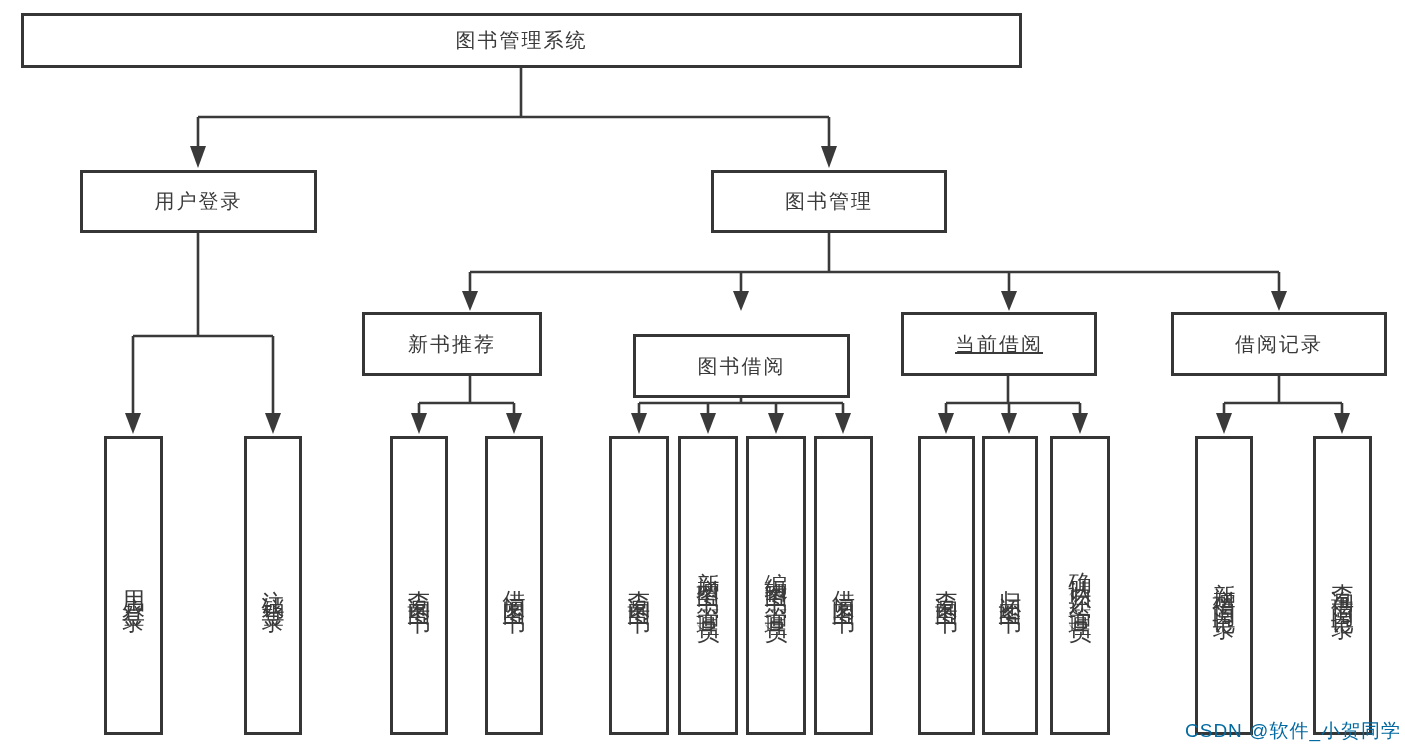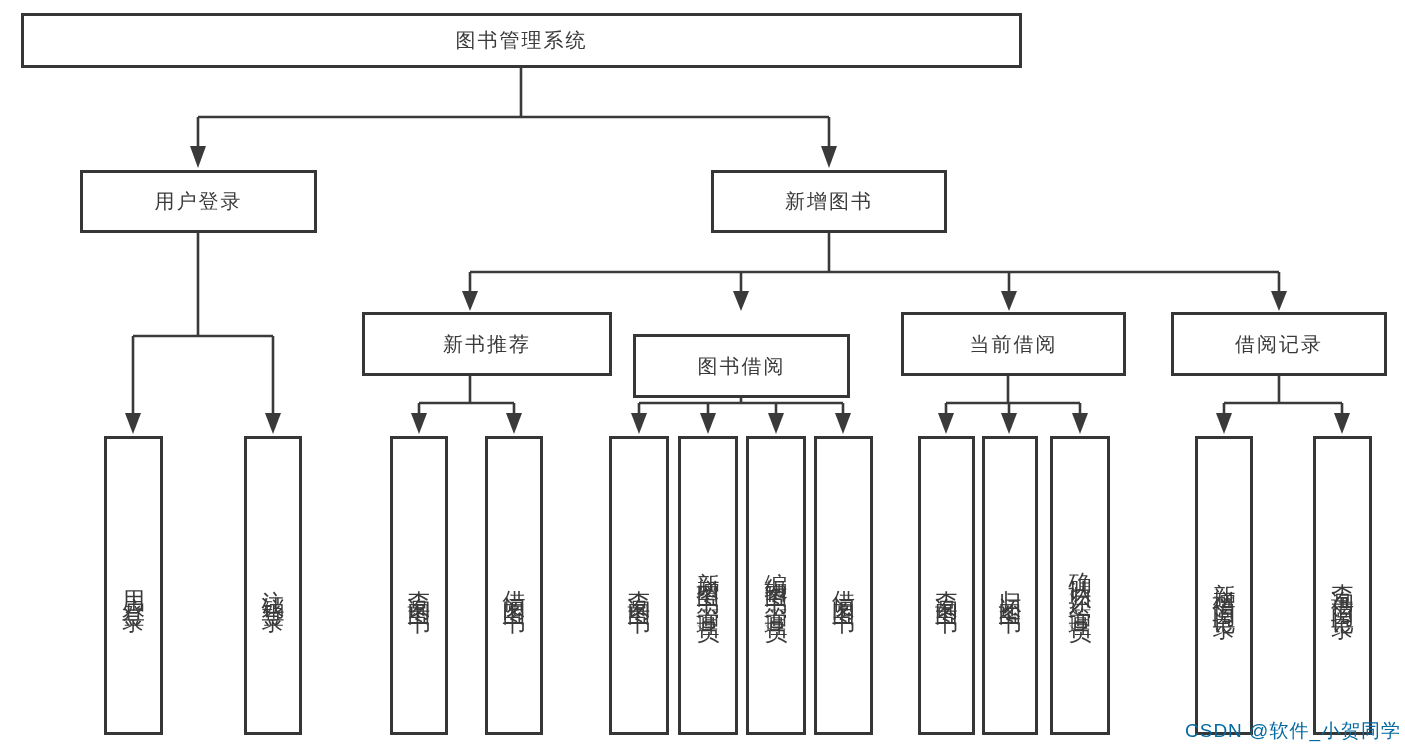--- a/index.html
+++ b/index.html
@@ -42,23 +42,23 @@
     text-orientation: mixed;
     letter-spacing: 7px;
     line-height: 1;
     font-size: 23px;
     color: #3a3a3a;
   }
   
   .root-box   { left: 21px;  top: 13px;  width: 1001px; height: 55px; }
   .l2-user    { left: 80px;  top: 170px; width: 237px;  height: 63px; }
   .l2-book    { left: 711px; top: 170px; width: 236px;  height: 63px; }
-  .l3-new     { left: 362px; top: 312px; width: 250px;  height: 64px; }
+  .l3-new     { left: 362px; top: 312px; width: 180px;  height: 64px; }
   .l3-borrow  { left: 633px; top: 312px; width: 217px;  height: 64px; margin-top: 22px; }
-  .l3-current { left: 901px; top: 312px; width: 225px;  height: 64px; }
+  .l3-current { left: 901px; top: 312px; width: 196px;  height: 64px; text-decoration: underline; }
   .l3-record  { left: 1171px;top: 312px; width: 216px;  height: 64px; }
   .leaf { top: 436px; height: 299px; }
   .leaf-u1 { left: 104px;  width: 59px; }
   .leaf-u2 { left: 244px;  width: 58px; }
   .leaf-n1 { left: 390px;  width: 58px; }
   .leaf-n2 { left: 485px;  width: 58px; }
   .leaf-b1 { left: 609px;  width: 60px; }
   .leaf-b2 { left: 678px;  width: 60px; }
   .leaf-b3 { left: 746px;  width: 60px; }
   .leaf-b4 { left: 814px;  width: 59px; }
@@ -133,21 +133,21 @@
   </svg>
 
   <div class="node hbox root-box">
     <span>图书管理系统</span>
   </div>
 
   <div class="node hbox l2-user">
     <span>用户登录</span>
   </div>
   <div class="node hbox l2-book">
-    <span>新增图书</span>
+    <span>图书管理</span>
   </div>
 
   <div class="node hbox l3-new">
     <span>新书推荐</span>
   </div>
   <div class="node hbox l3-borrow">
     <span>图书借阅</span>
   </div>
   <div class="node hbox l3-current">
     <span>当前借阅</span>

